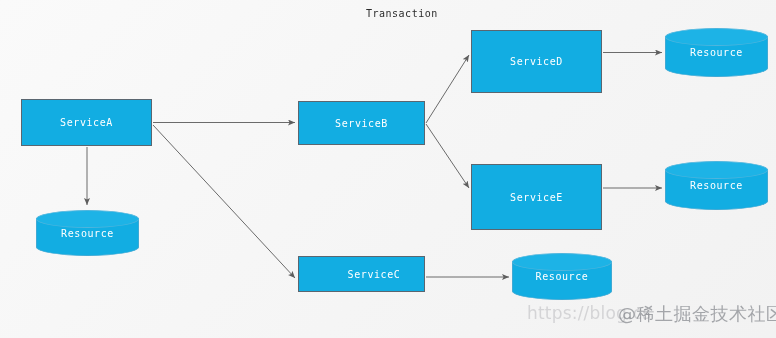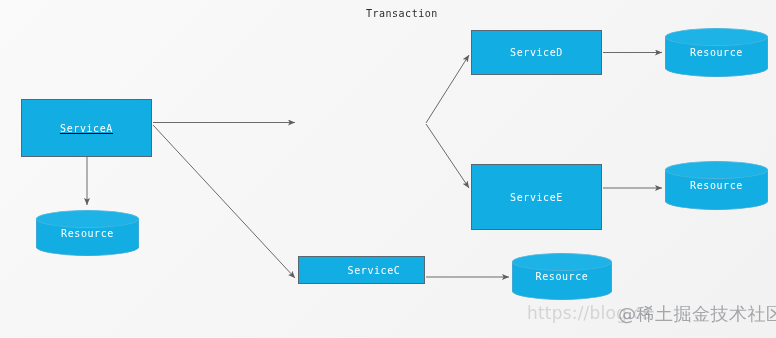--- a/index.html
+++ b/index.html
@@ -163,46 +163,49 @@
 
     <line x1="426" y1="124" x2="469" y2="188" stroke="#6b6b6b" stroke-width="1" marker-end="url(#arrowhead)"></line>
 
     <line x1="603" y1="52.5" x2="662" y2="52.5" stroke="#6b6b6b" stroke-width="1" marker-end="url(#arrowhead)"></line>
 
     <line x1="603" y1="188" x2="662" y2="188" stroke="#6b6b6b" stroke-width="1" marker-end="url(#arrowhead)"></line>
 
     <line x1="426" y1="277" x2="509" y2="277" stroke="#6b6b6b" stroke-width="1" marker-end="url(#arrowhead)"></line>
   </svg>
 
-  <div class="node box" style="left:21px; top:99px; width:131px; height:58px;text-decoration:underline;">
+  <div class="node box" style="left:21px; top:99px; width:131px; height:47px;">
     <span class="node-label">ServiceA</span>
   </div>
 
   <div class="node cylinder" style="left:36px; top:210px; width:103px; height:46px;">
     <div class="cyl-shadow"></div>
     <div class="cyl-bottom"></div>
     <div class="cyl-body"></div>
     <div class="cyl-top"></div>
     <div class="cyl-label">Resource</div>
   </div>
 
-
-  <div class="node box" style="left:298px; top:256px; width:127px; height:28px;padding-left:25px;">
+  <div class="node box" style="left:298px; top:101px; width:127px; height:44px;">
+    <span class="node-label">ServiceB</span>
+  </div>
+
+  <div class="node box" style="left:298px; top:256px; width:127px; height:36px;padding-left:25px;">
     <span class="node-label">ServiceC</span>
   </div>
 
   <div class="node cylinder" style="left:512px; top:253px; width:100px; height:47px;">
     <div class="cyl-shadow"></div>
     <div class="cyl-bottom"></div>
     <div class="cyl-body"></div>
     <div class="cyl-top"></div>
     <div class="cyl-label">Resource</div>
   </div>
 
-  <div class="node box" style="left:471px; top:30px; width:131px; height:45px;align-items:center;">
+  <div class="node box" style="left:471px; top:30px; width:131px; height:63px;align-items:center;">
     <span class="node-label">ServiceD</span>
   </div>
 
   <div class="node cylinder" style="left:665px; top:28px; width:103px; height:49px;">
     <div class="cyl-shadow"></div>
     <div class="cyl-bottom"></div>
     <div class="cyl-body"></div>
     <div class="cyl-top"></div>
     <div class="cyl-label">Resource</div>
   </div>

